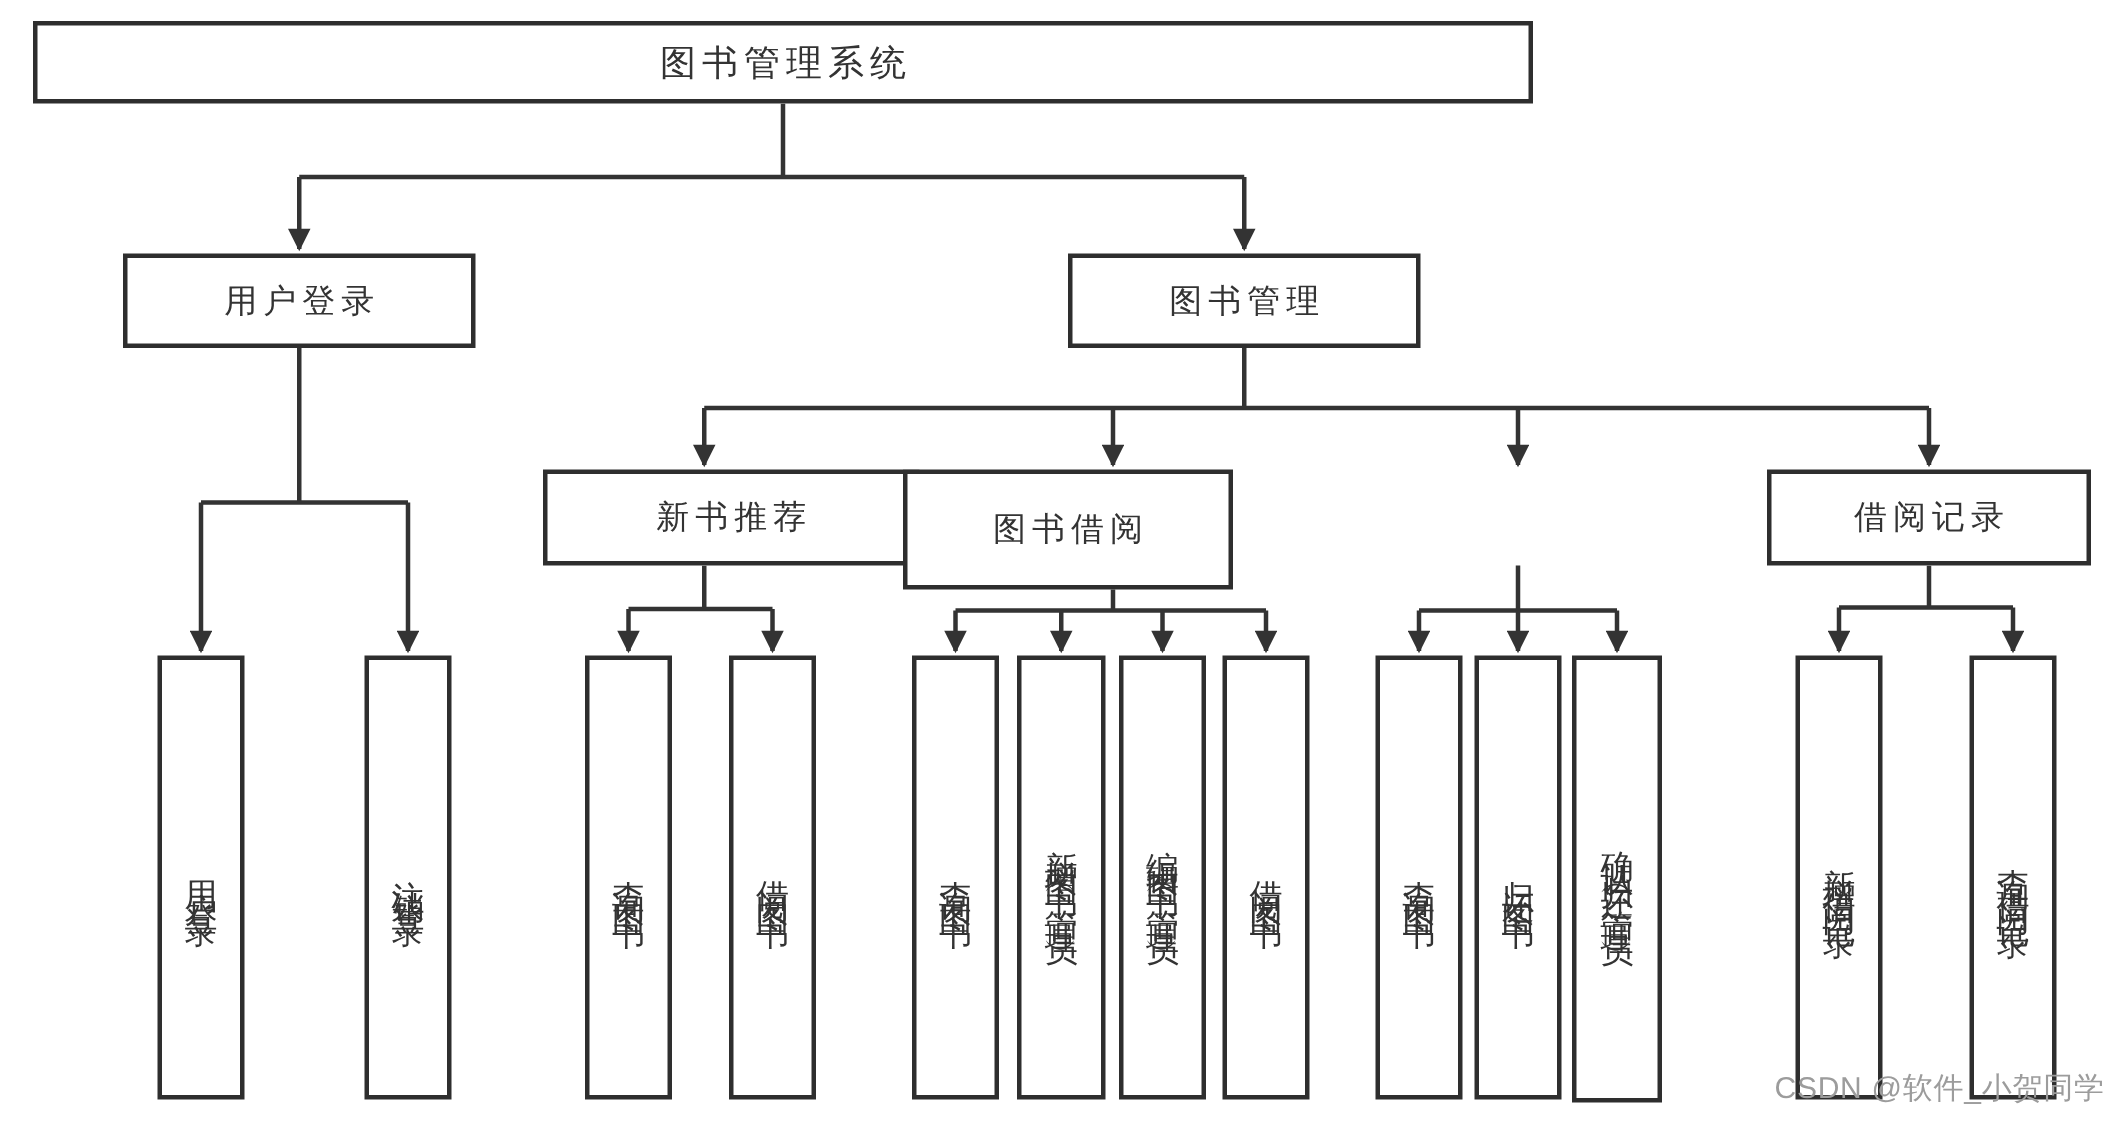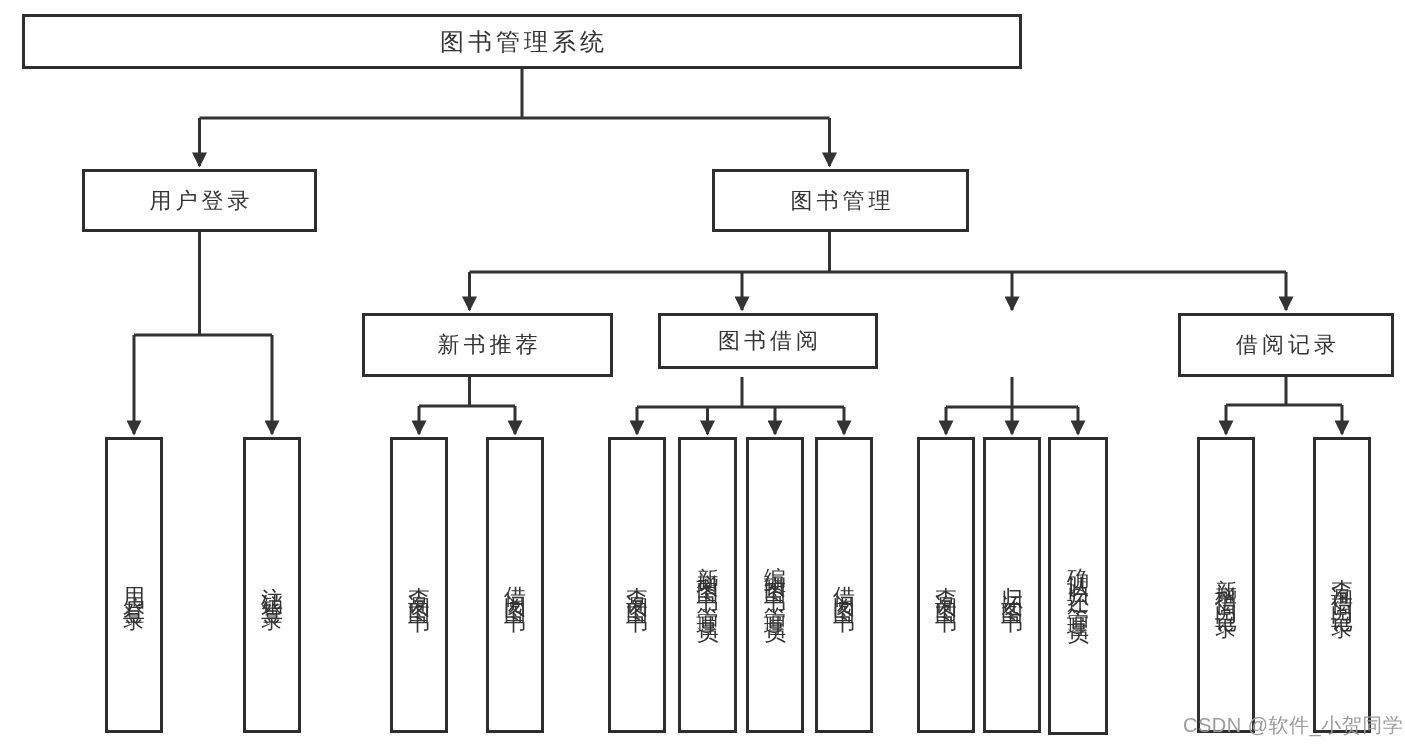--- a/index.html
+++ b/index.html
@@ -76,28 +76,28 @@
     </g>
   </svg>
 
   <div class="box hbox title" style="left:22px;top:14px;width:1000px;height:55px">
     <span>图书管理系统</span>
   </div>
 
   <div class="box hbox" style="left:82px;top:169px;width:235px;height:63px">
     <span>用户登录</span>
   </div>
-  <div class="box hbox" style="left:712px;top:169px;width:257px;height:63px">
+  <div class="box hbox" style="left:712px;top:169px;width:235px;height:63px">
     <span>图书管理</span>
   </div>
 
   <div class="box hbox" style="left:362px;top:313px;width:251px;height:64px">
     <span>新书推荐</span>
   </div>
-  <div class="box hbox" style="left:658px;top:313px;width:220px;height:56px">
+  <div class="box hbox" style="left:602px;top:313px;width:220px;height:80px">
     <span>图书借阅</span>
   </div>
   <div class="box hbox" style="left:1178px;top:313px;width:216px;height:64px">
     <span>借阅记录</span>
   </div>
 
   <div class="box vbox" style="left:105px;top:437px;width:58px;height:296px">
     <span>用户登录</span>
   </div>
   <div class="box vbox" style="left:243px;top:437px;width:58px;height:296px">

